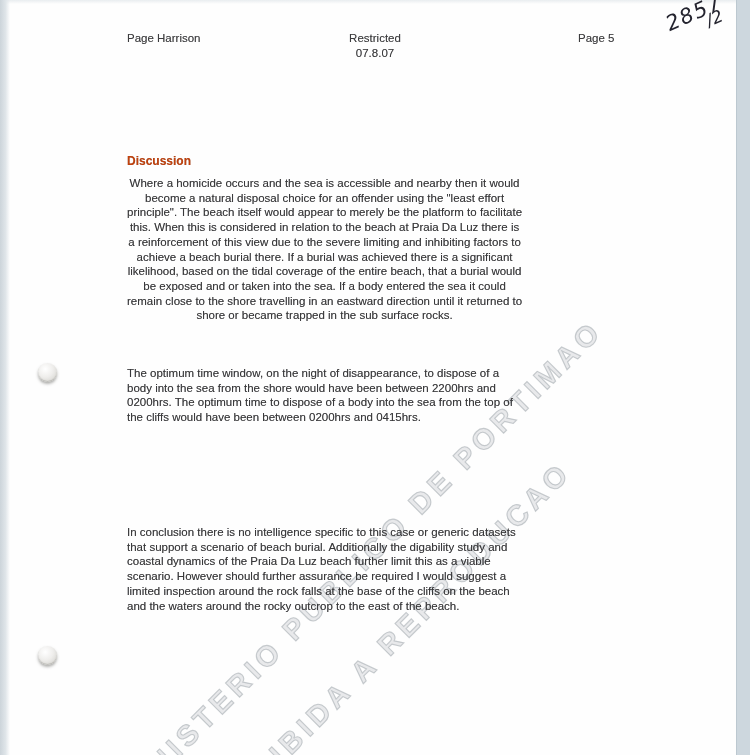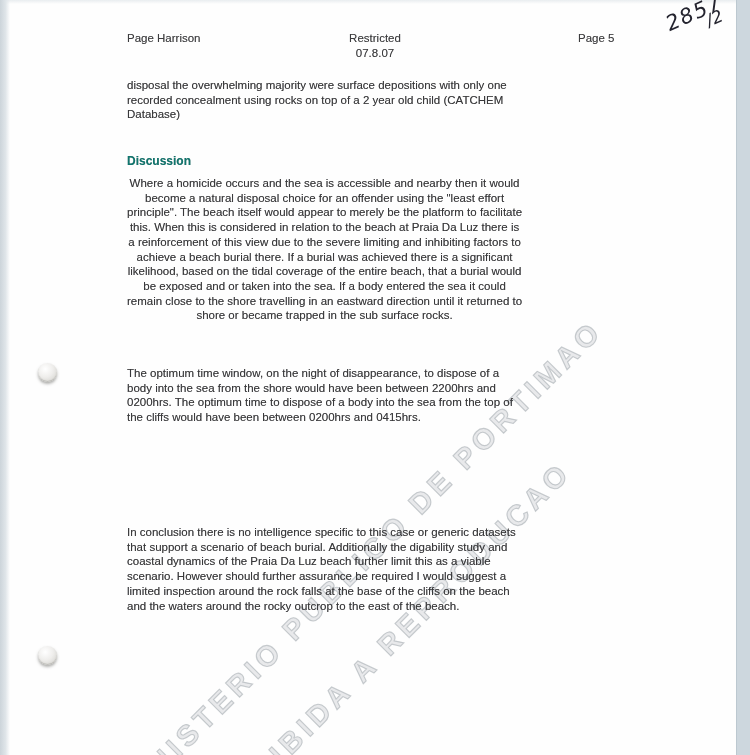--- a/index.html
+++ b/index.html
@@ -64,21 +64,21 @@
   
   .para{
     position:absolute;left:127px;
     font-size:11.5px;line-height:14.7px;
     white-space:pre;
     color:#38383a;
     text-shadow:0 0 0.5px rgba(56,56,58,0.5);
     z-index:2;
   }
   .p1{top:78px;}
-  .heading{top:154px;font-weight:bold;font-size:12px;color:#0f766e;}
+  .heading{top:154px;font-weight:bold;font-size:12px;color:#c2410c;}
   .p2{top:176px;text-align:center;}
   .p3{top:366px;}
   .p4{top:436px;}
   .p5{top:486px;margin-top:39px;}
   .p6{top:596px;}
 </style>
 </head>
 <body>
 
 <div class="scan">
@@ -96,23 +96,20 @@
   <div class="hdr hdr-author">Page Harrison</div>
   <div class="hdr hdr-center">Restricted
 07.8.07</div>
   <div class="hdr hdr-page">Page 5</div>
 
   <div class="handwrite">
     <span class="num">2857</span>
     <span class="den">/2</span>
   </div>
 
-  <div class="para p1">disposal the overwhelming majority were surface depositions with only one
-recorded concealment using rocks on top of a 2 year old child (CATCHEM
-Database)</div>
   <div class="para heading">Discussion</div>
   <div class="para p2">Where a homicide occurs and the sea is accessible and nearby then it would
 become a natural disposal choice for an offender using the "least effort
 principle". The beach itself would appear to merely be the platform to facilitate
 this. When this is considered in relation to the beach at Praia Da Luz there is
 a reinforcement of this view due to the severe limiting and inhibiting factors to
 achieve a beach burial there. If a burial was achieved there is a significant
 likelihood, based on the tidal coverage of the entire beach, that a burial would
 be exposed and or taken into the sea. If a body entered the sea it could
 remain close to the shore travelling in an eastward direction until it returned to

